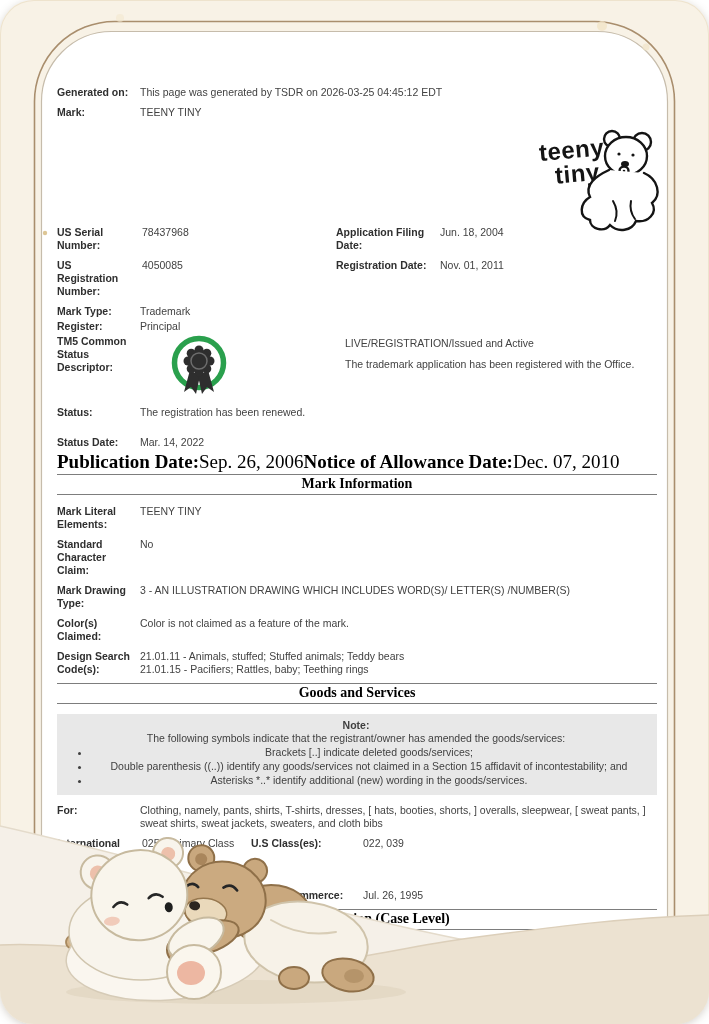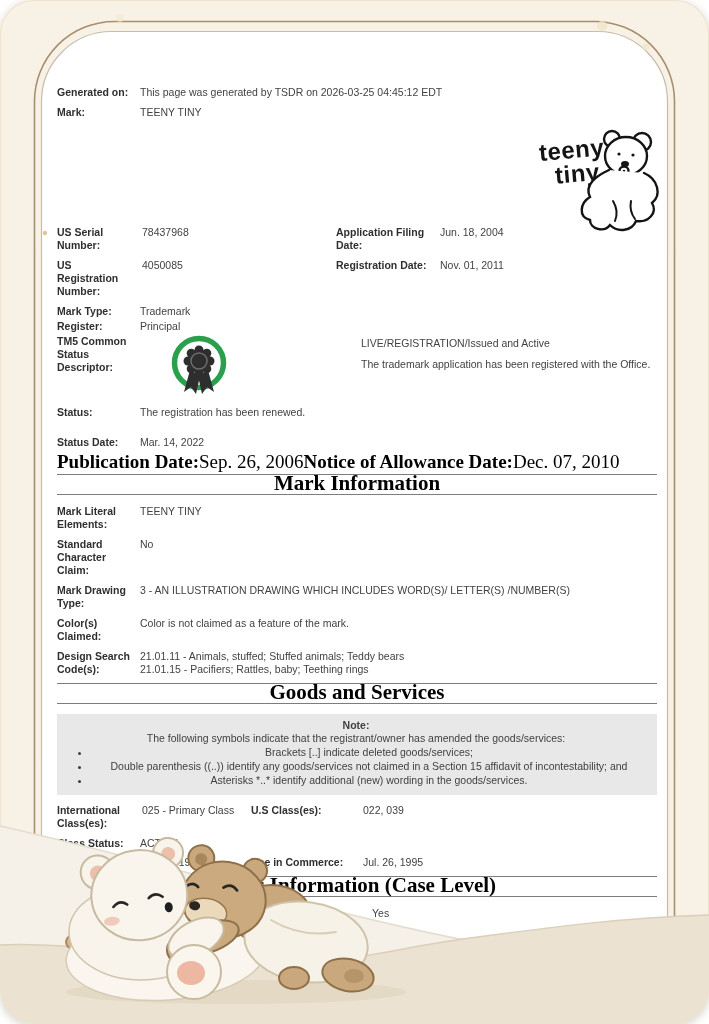--- a/index.html
+++ b/index.html
@@ -11,26 +11,26 @@
   .row{display:grid;grid-template-columns:76px 1fr;column-gap:7px;margin-bottom:7px;}
   .row.tight{margin-bottom:2px;}
   .row4{display:grid;grid-template-columns:76px 185px 95px 1fr;column-gap:9px;margin-bottom:7px;}
   .row4.goods{grid-template-columns:76px 100px 103px 1fr;}
   .row4.basis{grid-template-columns:76px 110px 102px 1fr;margin-bottom:9px;}
   .lbl{font-weight:bold;color:#2f2f2f;text-align:left;}
   .val{color:#424242;}
   .spacer-logo{height:100px;}
   .tm5-row{position:relative;min-height:66px;margin-bottom:4px;}
   .badge-wrap{margin-left:30px;margin-top:-2px;}
-  .tm5-status{position:absolute;left:304px;top:2px;width:312px;color:#424242;}
+  .tm5-status{position:absolute;left:288px;top:2px;width:312px;color:#424242;}
   .tm5-status .l2{margin-top:8px;}
   .publine{font-family:"Liberation Serif",serif;font-size:19px;color:#000;margin:6px 0 6px;}
   .publine b{font-weight:bold;}
   .sec-title{border-top:1.3px solid #7d7d7d;border-bottom:1.3px solid #7d7d7d;text-align:center;
-             font-family:"Liberation Serif",serif;font-size:21px;font-weight:bold;color:#000;
+             font-family:"Liberation Serif",serif;font-size:14px;font-weight:bold;color:#000;
              padding:2px 0 4px;margin:2px 0 10px;}
   .note{background:#e8e8e8;padding:5px 10px 7px 8px;margin:0 0 9px 0;color:#3f3f3f;text-align:center;}
   .note-head{font-weight:bold;}
   .note ul{margin:1px 0 0 26px;padding:0;}
   .note li{margin:0 0 1px 0;}
   .logo{position:absolute;left:534px;top:122px;width:140px;height:114px;z-index:4;}
   .dune{position:absolute;left:0;bottom:0;width:709px;height:220px;z-index:5;pointer-events:none;}
   .bears{position:absolute;left:36px;top:820px;width:410px;height:204px;z-index:6;pointer-events:none;}
 </style>
 </head>
@@ -176,20 +176,24 @@
     <div class="note">
       <div class="note-head">Note:</div>
       <div>The following symbols indicate that the registrant/owner has amended the goods/services:</div>
       <ul>
         <li>Brackets [..] indicate deleted goods/services;</li>
         <li>Double parenthesis ((..)) identify any goods/services not claimed in a Section 15 affidavit of incontestability; and</li>
         <li>Asterisks *..* identify additional (new) wording in the goods/services.</li>
       </ul>
     </div>
 
+    <div class="row">
+      <span class="lbl">For:</span>
+      <span class="val">Clothing, namely, pants, shirts, T-shirts, dresses, [ hats, booties, shorts, ] overalls, sleepwear, [ sweat pants, ] sweat shirts, sweat jackets, sweaters, and cloth bibs</span>
+    </div>
     <div class="row4 goods">
       <span class="lbl">International Class(es):</span>
       <span class="val">025 - Primary Class</span>
       <span class="lbl">U.S Class(es):</span>
       <span class="val">022, 039</span>
     </div>
     <div class="row tight" style="margin-bottom:6px;">
       <span class="lbl">Class Status:</span>
       <span class="val">ACTIVE</span>
     </div>

